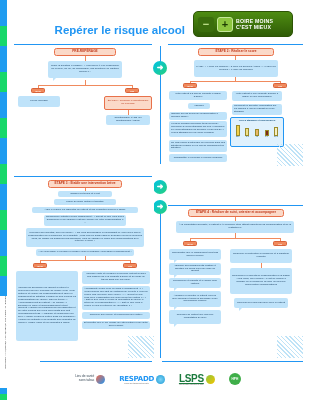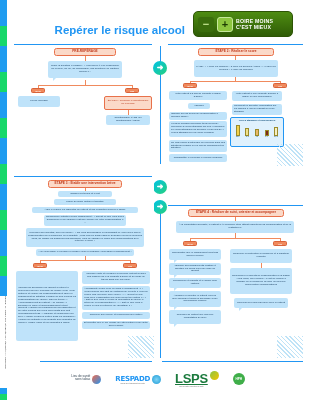--- a/index.html
+++ b/index.html
@@ -62,24 +62,24 @@
   .glass-title { font-size:2.4px; color:#14527d; font-weight:bold; text-align:center; padding:1px; }
   .glass-row { display:flex; justify-content:space-around; align-items:flex-end; height:14px; padding:0 2px; }
   .gl { width:5px; display:flex; flex-direction:column; align-items:center; justify-content:flex-end; }
   .gl .gbody { width:4px; background:#f2d14b; border:.4px solid #9a8b2a; }
   .gl .lbl { font-size:1.6px; color:#14527d; margin-top:.5px; }
 
   
   .footer-rule { position:absolute; height:1.3px; background:#2196f3; }
   .logos { position:absolute; left:7px; top:366px; width:302px; height:26px;
     display:flex; align-items:center; justify-content:center; gap:14px; }
-  .lg { display:flex; gap:2px; }
+  .lg { display:flex; align-items:center; gap:2px; }
   .lg-txt { font-size:3.2px; color:#3a4a58; line-height:3.6px; text-align:right; }
   .lg-respadd { font-size:7px; font-weight:bold; color:#2196f3; letter-spacing:-.3px; font-family:"DejaVu Sans", sans-serif; }
-  .lg-lsps { font-size:13px; font-weight:bold; color:#1b7a3d; letter-spacing:-.3px;text-decoration:underline; }
+  .lg-lsps { font-size:10px; font-weight:bold; color:#1b7a3d; letter-spacing:-.3px;text-decoration:underline; }
   .lg-sub { font-size:1.5px; color:#666; text-align:center; }
   .mark { width:9px; height:9px; border-radius:50%; display:inline-block; }
   .hph { width:12px;height:12px;border-radius:50%;background:#3fae49;color:#fff;font-size:3.2px;
     font-weight:bold;display:flex;align-items:center;justify-content:center; }
 </style>
 </head>
 <body>
 
 <div id="poster">
 

